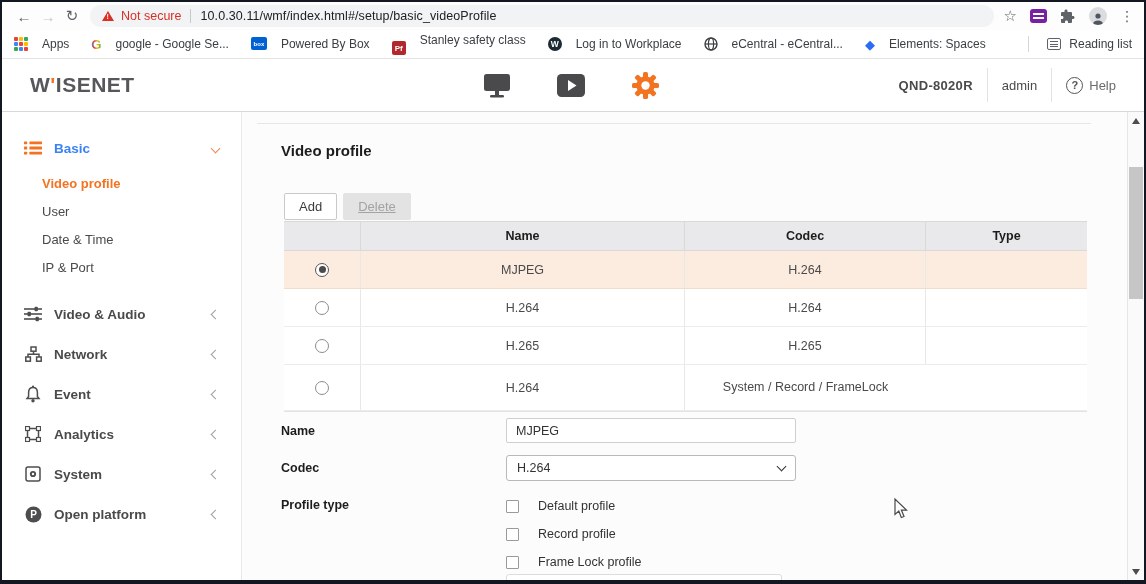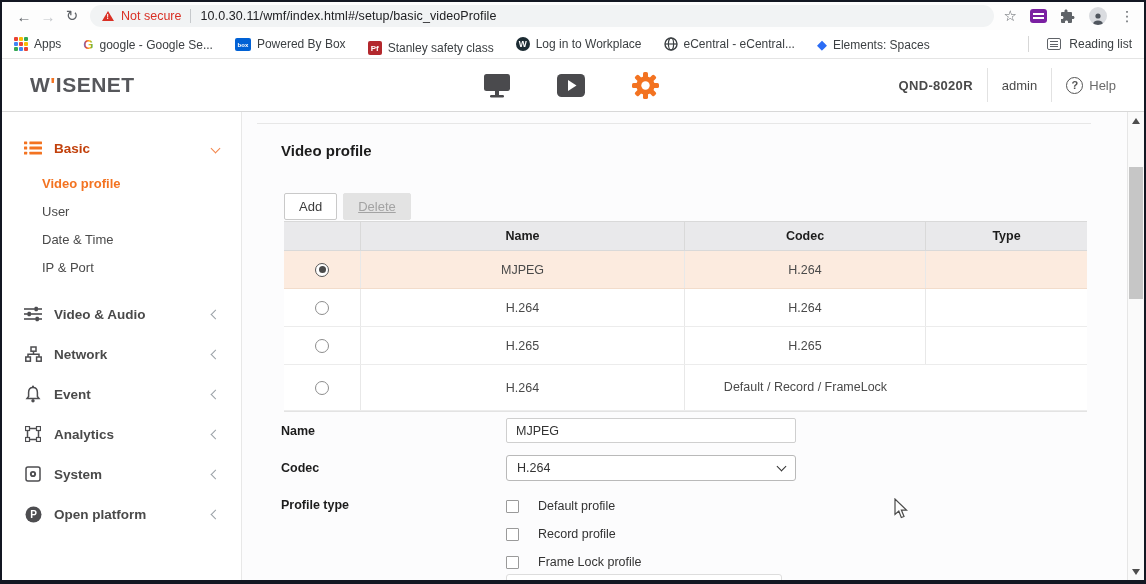--- a/index.html
+++ b/index.html
@@ -19,21 +19,21 @@
   .url-text { color:#202124; letter-spacing:.1px; }
   .chrome-right { display:flex; align-items:center; gap:13px; }
   .star { font-size:15px; color:#5f6368; }
   .ext-purple { width:17px; height:14px; background:#7a1fa2; border-radius:3px; display:flex; flex-direction:column; justify-content:center; gap:2px; padding:0 3px; }
   .ext-purple i { display:block; height:2px; background:#fff; }
   .avatar-circ { width:18px; height:18px; border-radius:50%; background:#dadce0; display:flex; align-items:flex-end; justify-content:center; overflow:hidden; }
   .dots { font-size:14px; color:#5f6368; letter-spacing:0; }
 
   
   .bookmarks-bar { height:29px; background:#fff; border-bottom:1px solid #e4e4e4; display:flex; align-items:center; padding:0 12px; font-size:12px; color:#3c4043; }
-  .bm { display:flex; align-items:flex-end; gap:6px; margin-right:22px; white-space:nowrap; }
+  .bm { display:flex; align-items:flex-start; gap:14px; margin-right:22px; white-space:nowrap; }
   .apps-grid { display:grid; grid-template-columns:repeat(3,4px); grid-gap:1px; }
   .apps-grid i { width:4px; height:4px; border-radius:1px; }
   .g-letter { font-weight:bold; font-size:13px; color:#4285f4; background:linear-gradient(90deg,#4285f4,#ea4335,#fbbc05,#34a853); -webkit-background-clip:text; background-clip:text; -webkit-text-fill-color:transparent; }
   .fav-box { width:16px; height:13px; background:#0061d5; border-radius:2px; color:#fff; font-size:6px; font-weight:bold; display:flex; align-items:center; justify-content:center; }
   .fav-pf { width:14px; height:14px; background:#b3282d; border-radius:2px; color:#fff; font-size:8px; font-weight:bold; display:flex; align-items:center; justify-content:center;margin-top:8px; }
   .fav-wp { width:14px; height:14px; background:#1c2b33; border-radius:50%; color:#fff; font-size:8.5px; font-weight:bold; display:flex; align-items:center; justify-content:center; }
   .fav-diamond { color:#2b6cf5; font-size:13px; }
   .bm-right { margin-left:auto; display:flex; align-items:center; gap:8px; }
   .bm-divider { width:1px; height:16px; background:#d7d7d7; margin-right:10px; }
   .rl-icon { width:14px; height:12px; border:1.3px solid #5f6368; border-radius:2px; display:flex; flex-direction:column; justify-content:space-evenly; padding:0 2px; }
@@ -49,21 +49,21 @@
   .hdr-sep { width:1px; height:34px; background:#e2e2e2; margin:0 14px; }
   .model { font-weight:bold; letter-spacing:.3px; }
   .help-q { width:17px; height:17px; border:1.6px solid #555; border-radius:50%; font-size:11px; color:#555; display:inline-flex; align-items:center; justify-content:center; margin-right:6px; font-weight:bold; }
   .help-wrap { display:flex; align-items:center; color:#6b6b6b; }
 
   
   .body-row { display:flex; height:469px; }
   .sidebar { width:240px; background:#fff; border-right:1px solid #e8e8e8; padding-top:22px; font-size:13.5px; color:#4a4a4a; }
   .side-row { display:flex; align-items:center; padding:0 22px; height:28px; cursor:default; }
   .side-row .lbl { margin-left:12px; font-weight:bold; }
-  .side-row .lbl.orange, .orange { color:#c2410c; }
+  .side-row .lbl.orange, .orange { color:#3b82f6; }
   .chev { display:inline-block; width:7px; height:7px; border-right:1.7px solid #9aa0a6; border-bottom:1.7px solid #9aa0a6; margin-left:auto; }
   .chev.down { transform:rotate(45deg); border-color:#f3854a; }
   .chev.left { transform:rotate(135deg); }
   .sub-list { margin:8px 0 4px 0; }
   .sub-item { height:28px; line-height:28px; padding-left:40px; font-size:13px; cursor:default; }
   .sub-item.active { color:#f37321; font-weight:bold; }
   .group-list { margin-top:12px; }
   .group-row { display:flex; align-items:center; padding:0 22px; height:40px; cursor:default; }
   .group-row .lbl { margin-left:12px; font-weight:bold; }
   .icon16 { width:18px; display:flex; justify-content:center; }
@@ -366,21 +366,21 @@
             </div>
           <div>H.265</div>
           <div>H.265</div>
           <div></div>
         </div>
         <div class="trow tr-data tall">
           <div>
               <span class="radio"></span>
             </div>
           <div>H.264</div>
-          <div class="type-cell">Default / Record / FrameLock</div>
+          <div class="type-cell">System / Record / FrameLock</div>
         </div>
       </div>
 
       <div class="form-label" style="top:312px">Name</div>
       <input class="text-input" style="top: 306px;" value="MJPEG">
 
       <div class="form-label" style="top:349px">Codec</div>
       <div class="select" style="top:343px">
         <span>H.264</span>
         <span class="chev-sel"></span>

